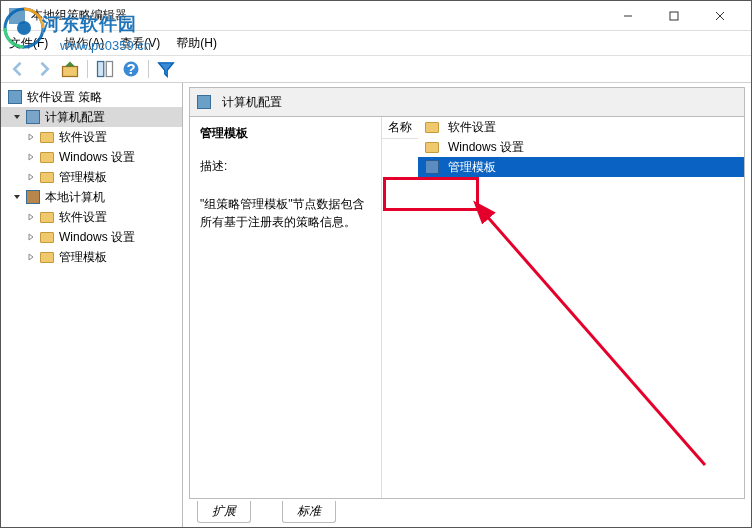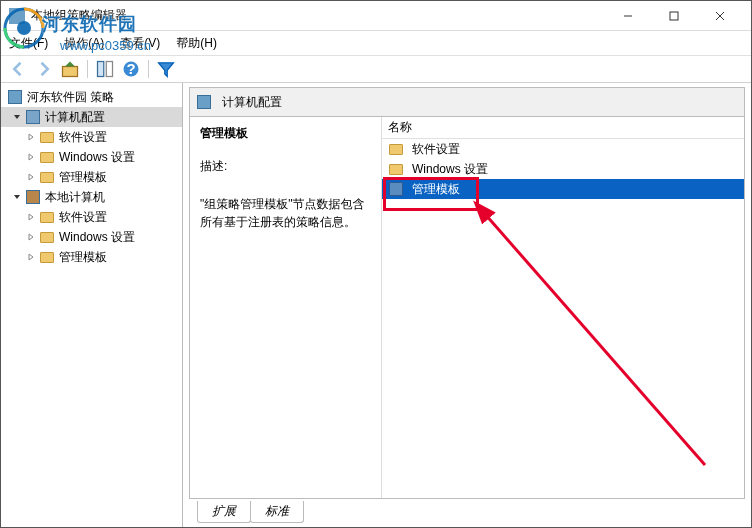--- a/index.html
+++ b/index.html
@@ -27,26 +27,26 @@
 .ticon { width:16px; height:16px; margin-right:4px; display:inline-flex; align-items:center; justify-content:center; }
 .folder-ic { background:#f0c96e; border:1px solid #c49a3a; width:14px; height:11px; border-radius:1px; }
 .obj-ic { width:14px; height:14px; background:#6aa0c8; border:1px solid #3a6e98; }
 .right { flex:1; display:flex; flex-direction:column; }
 .header { height:30px; background:#f0f0f0; border:1px solid #bbb; margin:4px 6px 0 6px; display:flex; align-items:center; padding:0 6px; gap:6px; }
 .panes { flex:1; display:flex; margin:0 6px; border-left:1px solid #bbb; border-right:1px solid #bbb; border-bottom:1px solid #bbb; }
 .pane-left { width:192px; border-right:1px solid #ddd; padding:8px 10px; }
 .pane-left .pl-title { font-weight:bold; margin-bottom:16px; }
 .pane-left .pl-sub { margin-bottom:20px; }
 .pane-left .pl-desc { line-height:1.5; }
-.pane-right { flex:1; display:flex; flex-direction:column; }
+.pane-right { flex:1; display:flex; flex-direction:row; }
 .col-head { height:22px; border-bottom:1px solid #e0e0e0; display:flex; align-items:center; padding:0 6px; }
 .list { flex:1; }
 .list-row { height:20px; display:flex; align-items:center; padding:0 6px; gap:4px; cursor:pointer; }
 .list-row.sel { background:#0a63c2; color:#fff; }
-.tabs { height:24px; display:flex; align-items:flex-end; padding:0 8px; margin:0 6px 4px 6px; }
+.tabs { height:24px; display:flex; align-items:flex-end; padding:0 8px; margin:0 6px 4px 6px;gap:32px; }
 .tab { border:1px solid #bbb; border-top:none; padding:2px 14px; background:#fff; cursor:pointer; font-style:italic; border-radius:0 0 3px 3px; margin-right:-1px; }
 .watermark { position:absolute; top:6px; left:2px; pointer-events:none; opacity:0.9; }
 .wm-logo { width:44px; height:44px; position:absolute; top:0; left:0; }
 .wm-text1 { position:absolute; top:6px; left:40px; color:#0867b2; font-size:18px; font-weight:bold; letter-spacing:1px; text-shadow:0 0 2px #fff; white-space:nowrap; }
 .wm-text2 { position:absolute; top:32px; left:58px; color:#0867b2; font-size:13px; text-shadow:0 0 2px #fff; white-space:nowrap; }
 .red-box { position:absolute; border:3px solid #e4002b; pointer-events:none; }
 .arrow-svg { position:absolute; pointer-events:none; }
 </style>
 </head>
 <body>
@@ -120,21 +120,21 @@
       </div>
   </div>
 
   <div class="content">
     <div class="tree">
       <div class="tree-item">
         <span class="spacer" style="width:2px"></span>
         <span class="ticon">
             <span class="obj-ic"></span>
           </span>
-        <span>河东软件园 策略</span>
+        <span>软件设置 策略</span>
       </div>
       <div class="tree-item sel">
         <span class="spacer" style="width:6px"></span>
         <span class="chev">
             <svg viewBox="0 0 8 8">
               <path d="M1 2 L7 2 L4 6 Z" fill="#333"></path>
             </svg>
           </span>
         <span class="ticon">
             <span class="obj-ic" style="background:#7aa5c8"></span>

